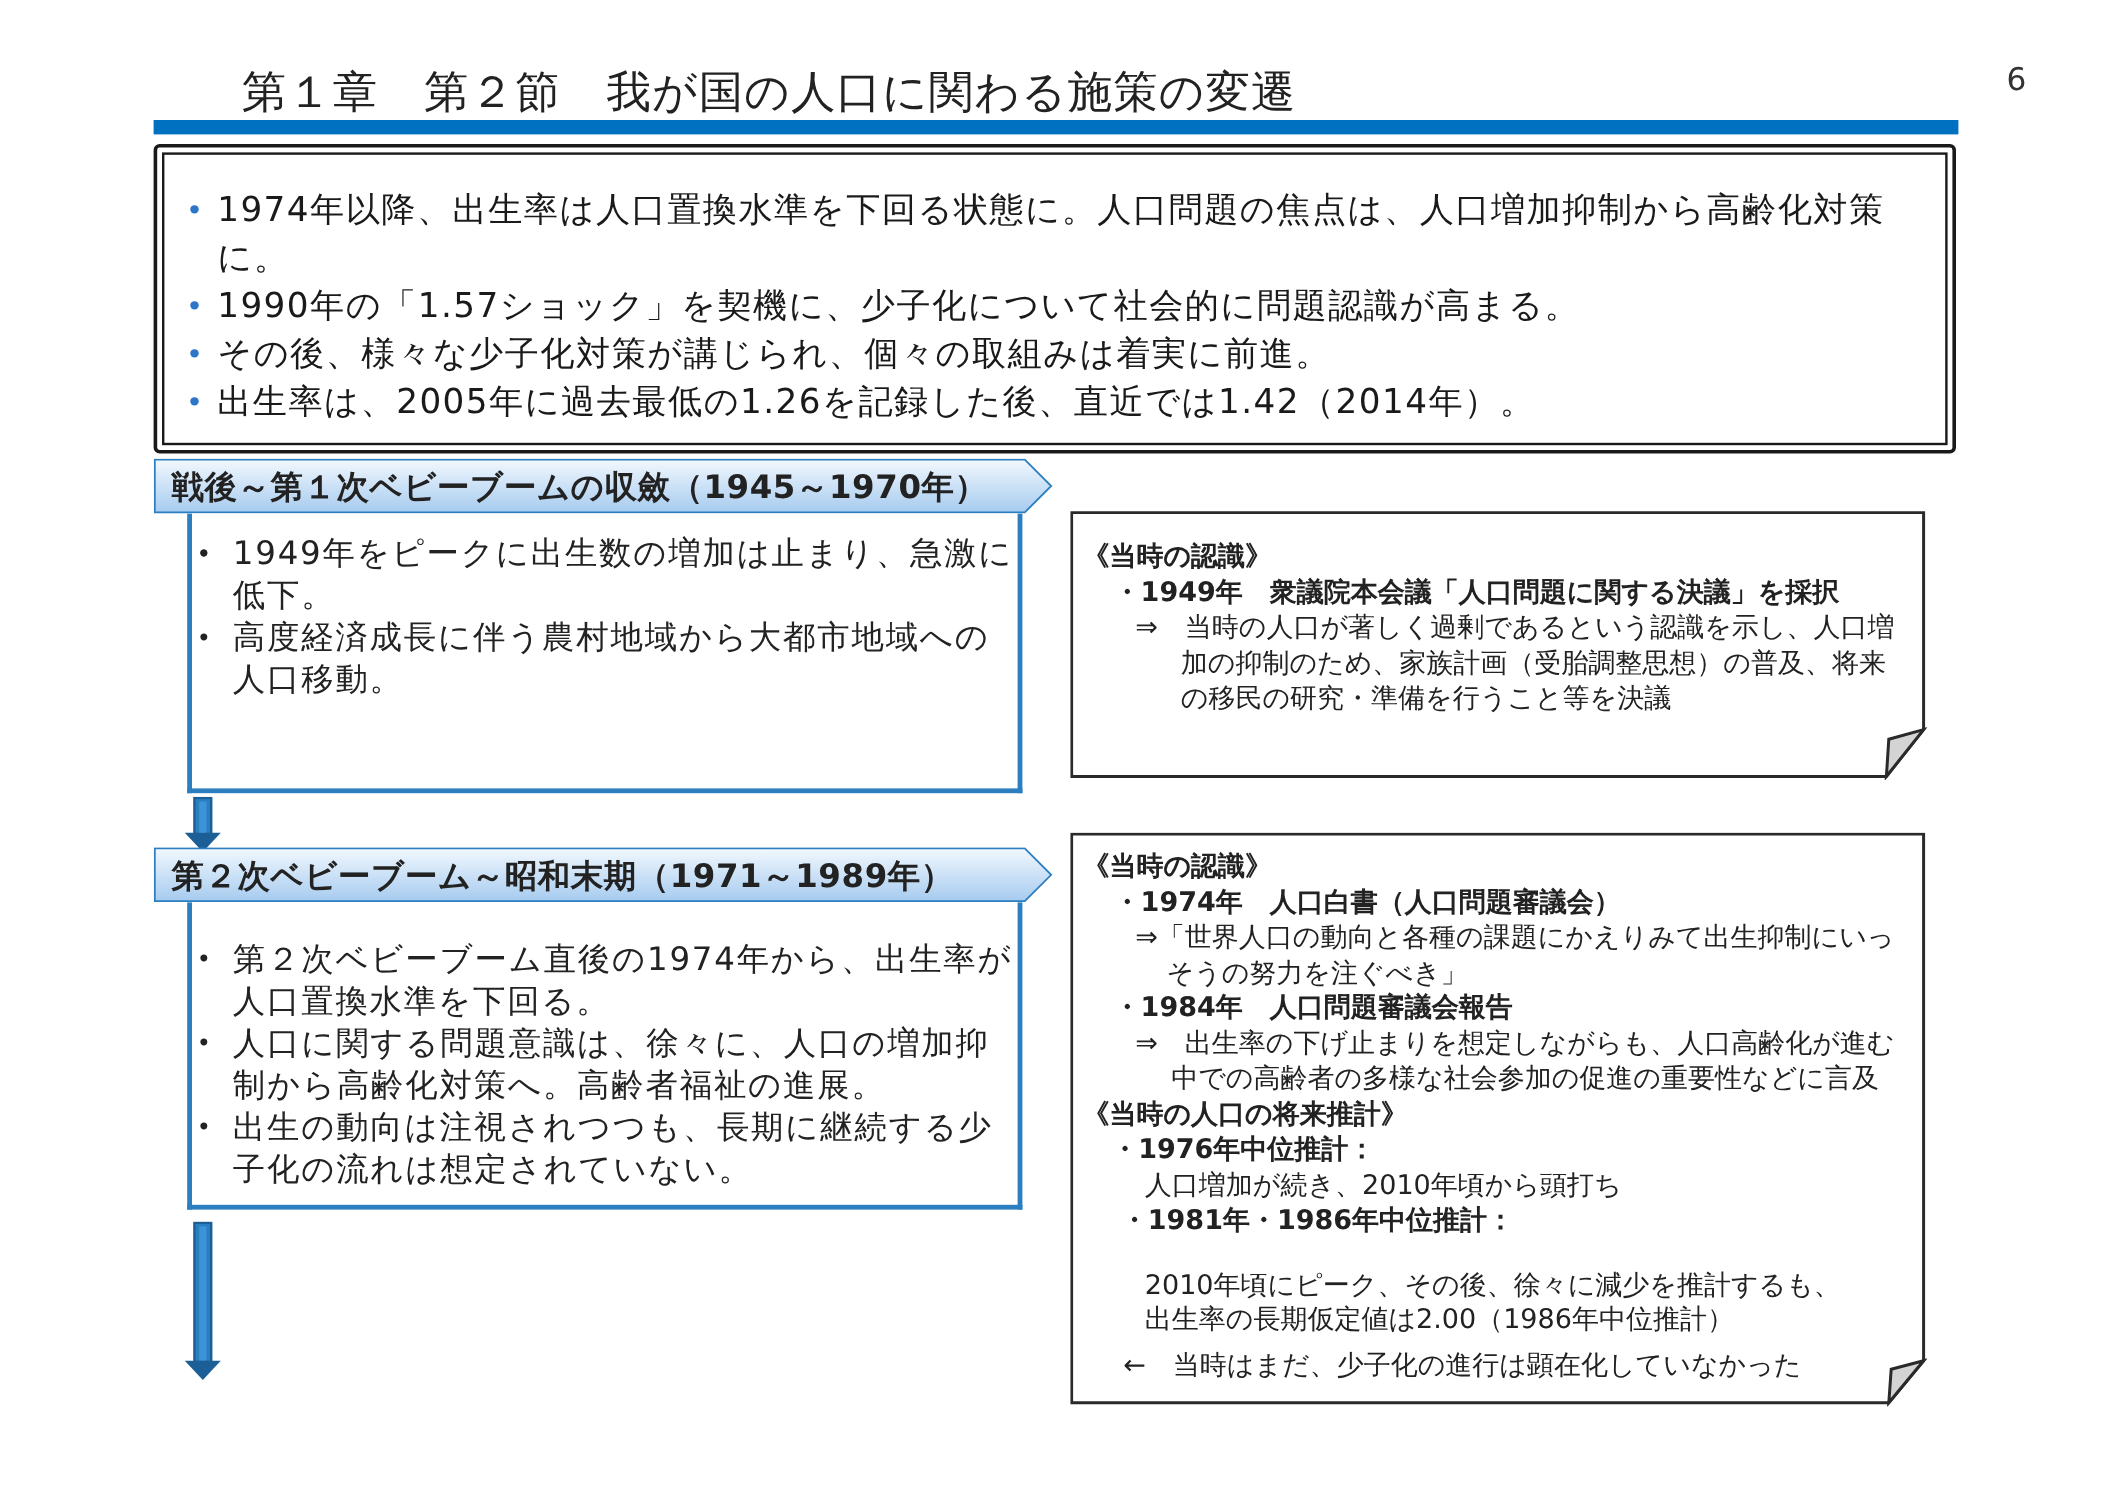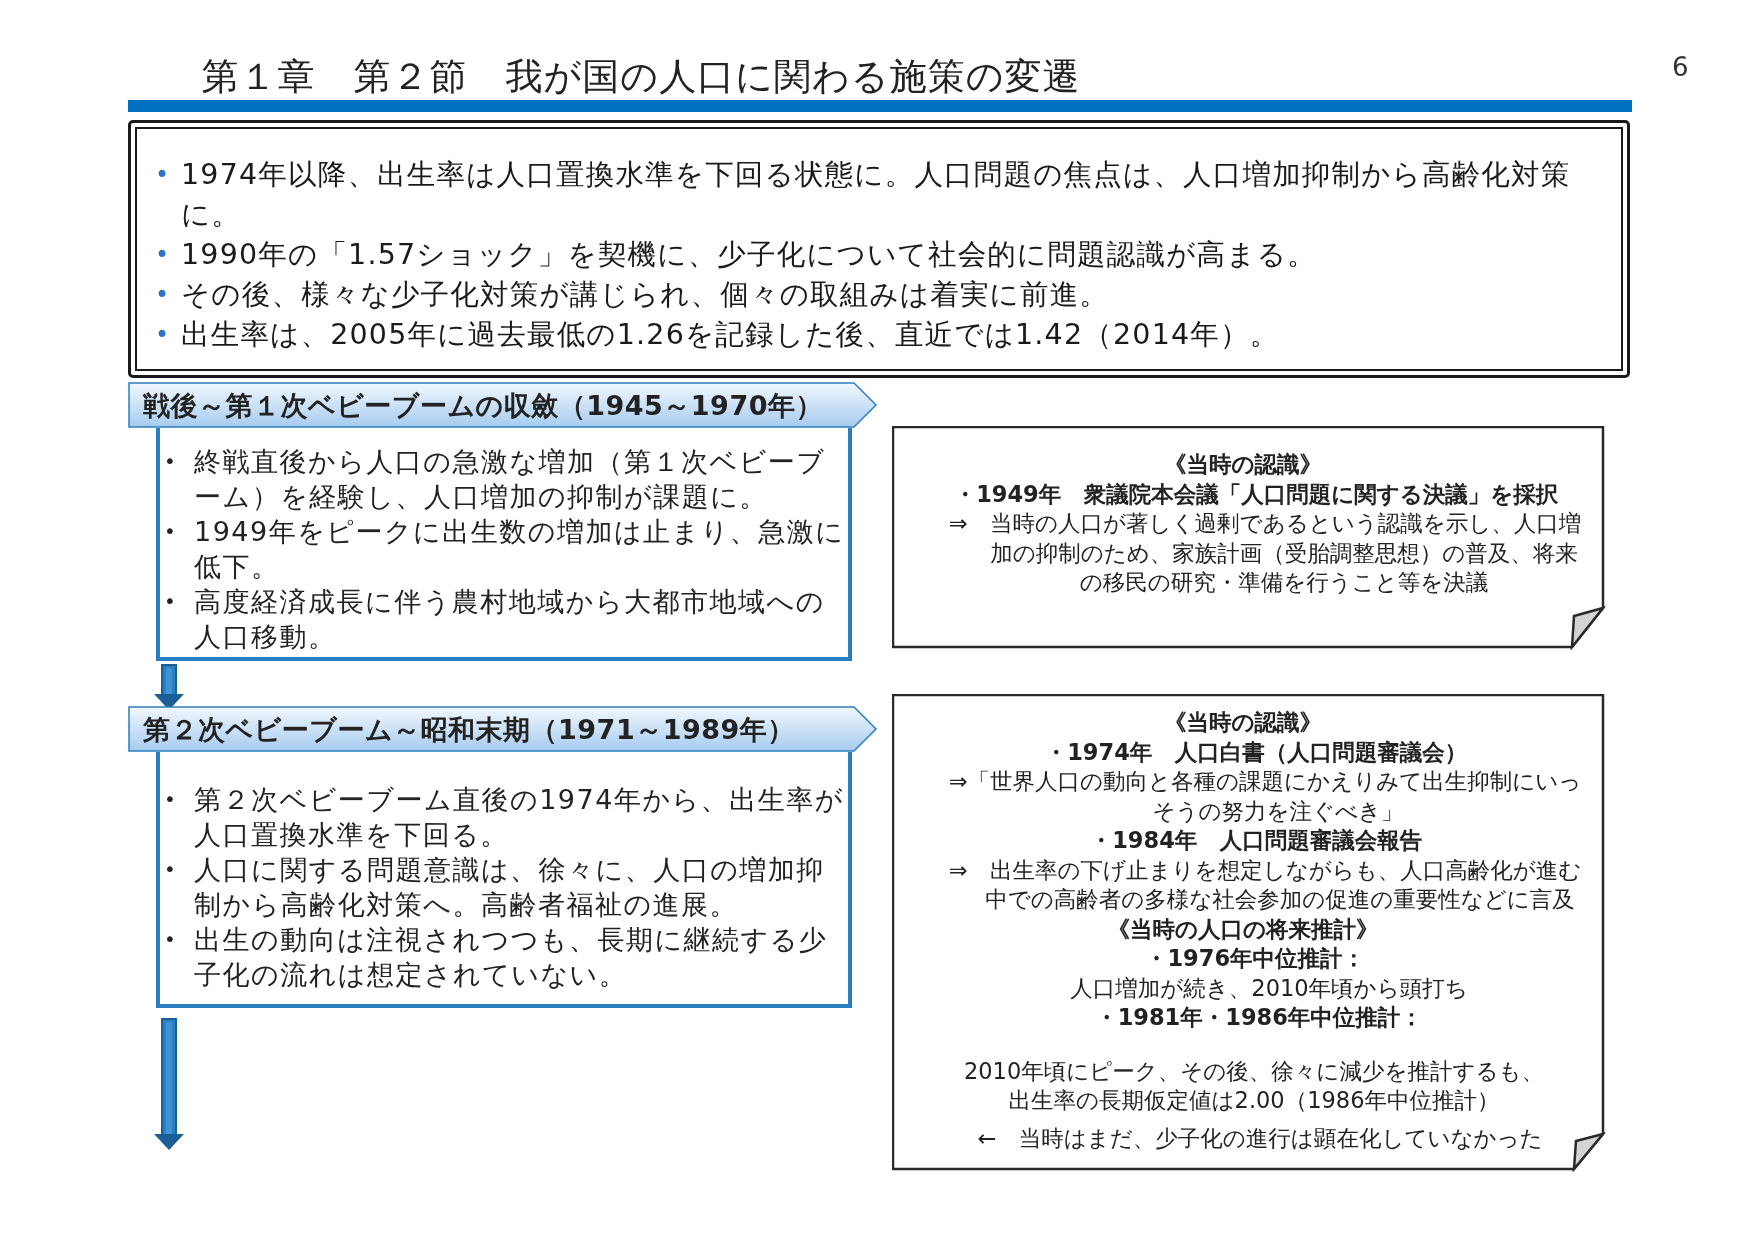--- a/index.html
+++ b/index.html
@@ -26,21 +26,21 @@
 
   .era-body { position: absolute; left: 156px; width: 696px; border: 4px solid #2b7fc0; border-top: none;
               box-sizing: border-box; background: #fff; }
   .era-item { position: relative; padding-left: 34px; font-size: 27px; line-height: 35px; letter-spacing: 1.5px; color: #222; }
   .era-item .bullet { position: absolute; left: 4px; top: 0; font-size: 20px; color: #222; }
 
   .arrow { position: absolute; }
 
   .note { position: absolute; left: 892px; width: 712px; }
   .note svg { position: absolute; left: 0; top: 0; }
-  .note .content { position: absolute; left: 18px; top: 24px; right: 20px; font-size: 22.5px; line-height: 29.5px; color: #222; text-align: center; }
+  .note .content { position: absolute; left: 18px; top: 24px; right: 20px; font-size: 22.5px; line-height: 29.5px; color: #222; }
   .note .heading { font-weight: bold; margin-left: -8px; }
   .note .item-title { font-weight: bold; margin-left: 18px; }
   .note .arrow-line { padding-left: 56px; text-indent: -38px; margin-left: 18px; }
   .note .plain-line { margin-left: 44px; }
 </style>
 </head>
 <body>
 
 <div class="title"><span>第１章　第２節　我が国の人口に関わる施策の変遷</span></div>
 <div class="page-num">6</div>
@@ -75,21 +75,20 @@
         <stop offset="1" stop-color="#a6cbef"></stop>
       </linearGradient>
     </defs>
     <polygon points="1,1 726,1 748,23 726,45 1,45" fill="url(#hg)" stroke="#2b7fc0" stroke-width="1.5"></polygon>
   </svg>
   <div class="label">戦後～第１次ベビーブームの収斂（1945～1970年）</div>
 </div>
 <div class="era-body" style="top:428px; height:233px; padding-top:16px;">
   <div class="era-item">
     <span class="bullet">•</span>
-    <span>終戦直後から人口の急激な増加（第１次ベビーブーム）を経験し、人口増加の抑制が課題に。</span>
   </div>
   <div class="era-item">
     <span class="bullet">•</span>
     <span>1949年をピークに出生数の増加は止まり、急激に低下。</span>
   </div>
   <div class="era-item">
     <span class="bullet">•</span>
     <span>高度経済成長に伴う農村地域から大都市地域への人口移動。</span>
   </div>
 </div>

